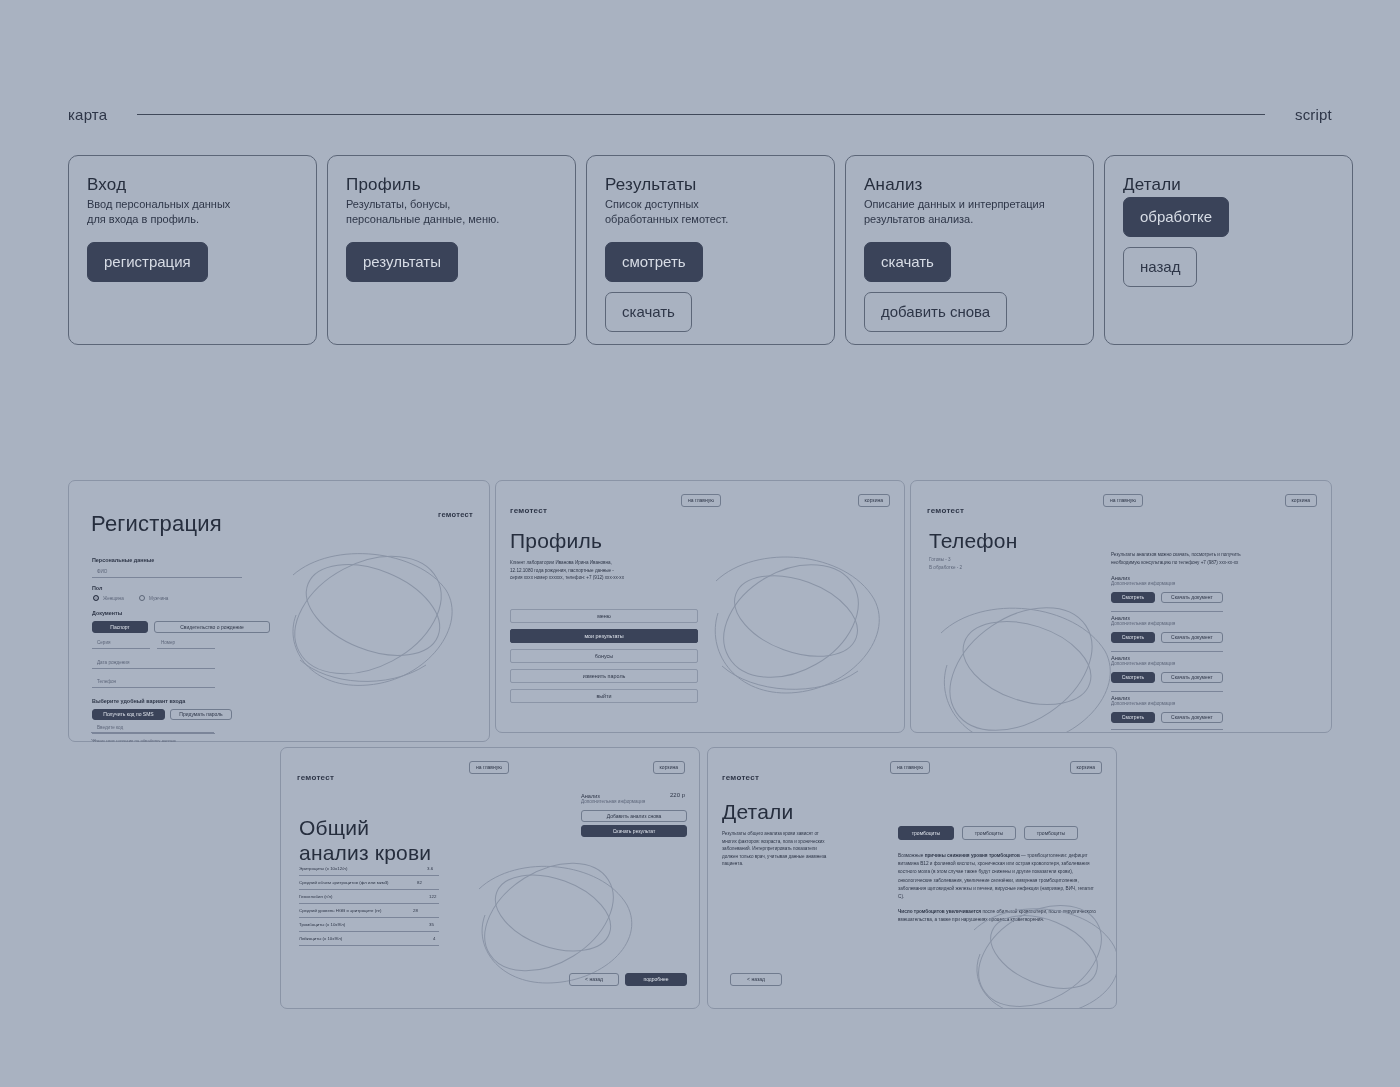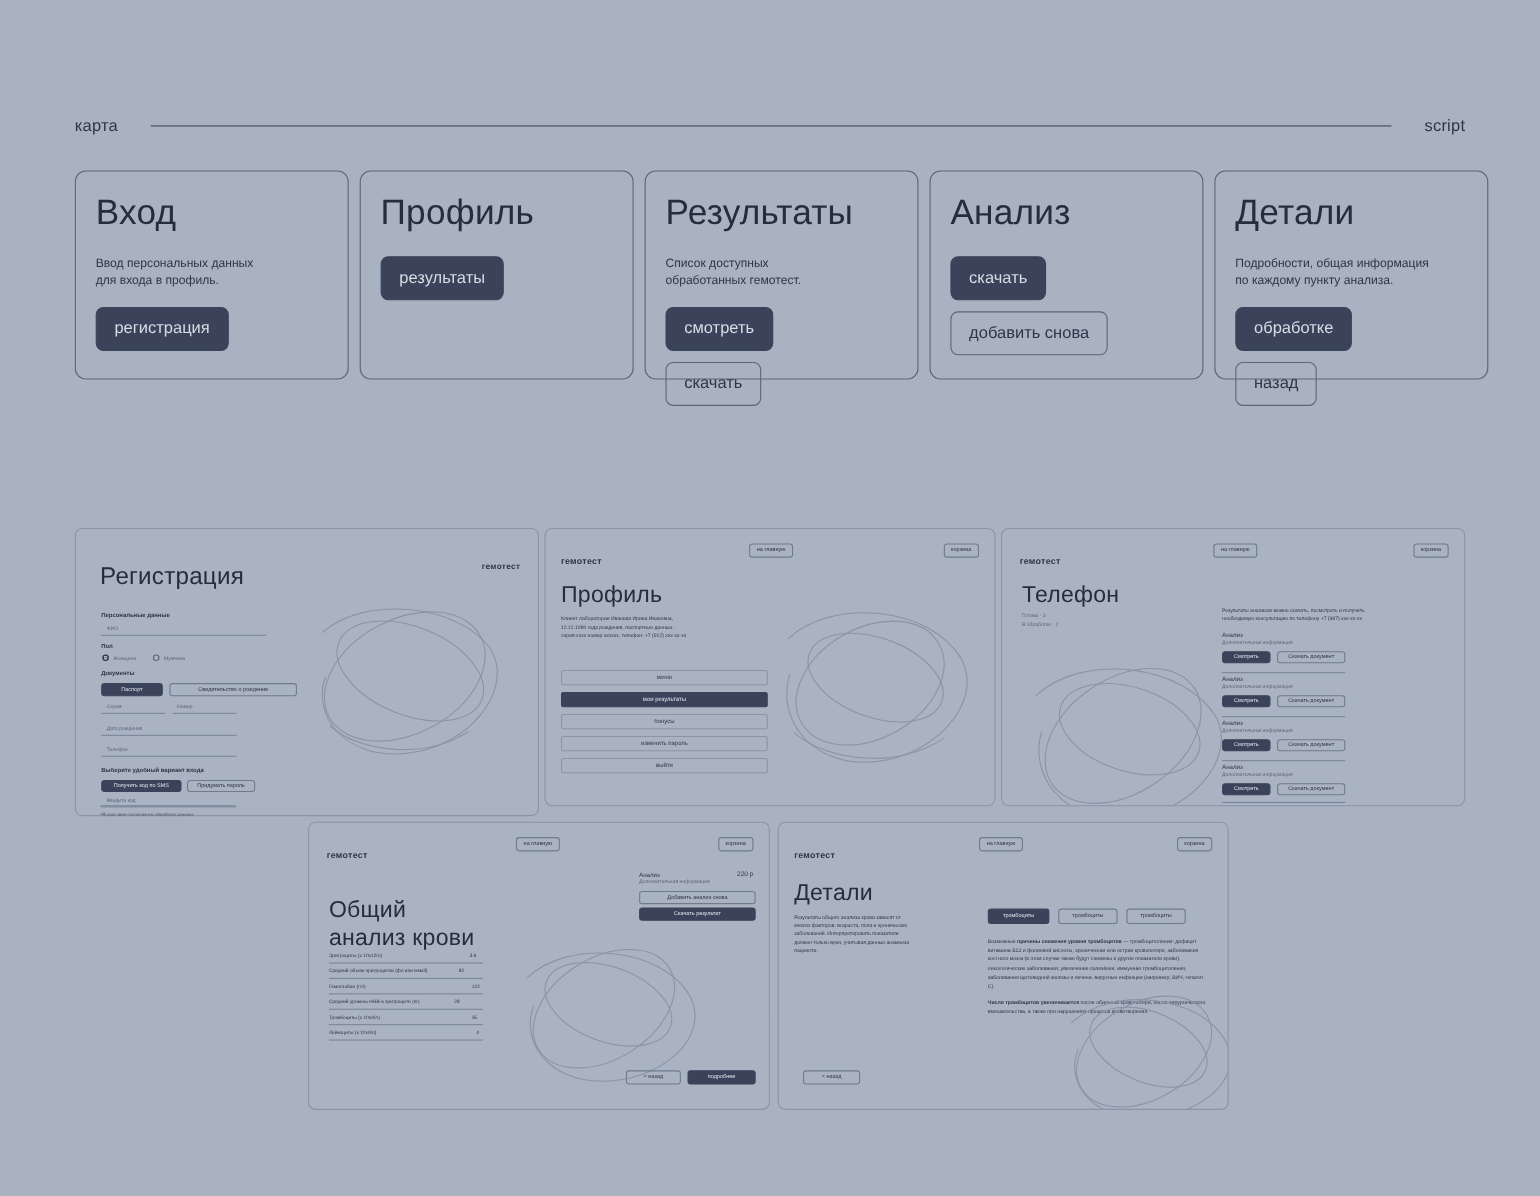--- a/index.html
+++ b/index.html
@@ -23,22 +23,22 @@
   
   .cards { position: absolute; left: 68px; top: 155px; display: flex; gap: 10px; }
   .card {
     width: 249px; height: 190px;
     border: 1px solid #5c6678;
     border-radius: 10px;
     padding: 20px 18px 16px 18px;
     display: flex; flex-direction: column;
   }
   .card h2 {
-    font-size: 32px; font-weight: 400; letter-spacing: .2px;
-    color: #262e3e; margin-bottom: 22px; line-height: 1.1;
+    font-size: 17px; font-weight: 400; letter-spacing: .2px;
+    color: #262e3e; margin-bottom: 2px; line-height: 1.1;
   }
   .card p {
     font-size: 11px; line-height: 1.35; color: #2e3648;
     margin-bottom: 16px; max-width: 240px;
   }
   .btn-row { display: flex; flex-direction: column; align-items: flex-start; gap: 10px; }
   .btn {
     font-family: "Liberation Sans", sans-serif;
     font-size: 15px; line-height: 1;
     padding: 11px 16px 12px 16px;
@@ -108,47 +108,49 @@
       <h2>Вход</h2>
       <p style="white-space:pre-line">Ввод персональных данных
 для входа в профиль.</p>
       <div class="btn-row">
         <button class="btn solid">регистрация</button>
       </div>
     </div>
 
     <div class="card">
       <h2>Профиль</h2>
+      <p style="white-space:pre-line">Результаты, бонусы,
+персональные данные, меню.</p>
       <div class="btn-row">
         <button class="btn solid">результаты</button>
       </div>
     </div>
 
     <div class="card">
       <h2>Результаты</h2>
       <p style="white-space:pre-line">Список доступных
 обработанных гемотест.</p>
       <div class="btn-row">
         <button class="btn solid">смотреть</button>
         <button class="btn ghost">скачать</button>
       </div>
     </div>
 
     <div class="card">
       <h2>Анализ</h2>
+      <p style="white-space:pre-line">Описание данных и интерпретация
+результатов анализа.</p>
       <div class="btn-row">
         <button class="btn solid">скачать</button>
         <button class="btn ghost">добавить снова</button>
       </div>
     </div>
 
     <div class="card">
       <h2>Детали</h2>
-      <p style="white-space:pre-line">Подробности, общая информация
-по каждому пункту анализа.</p>
       <div class="btn-row">
         <button class="btn solid">обработке</button>
         <button class="btn ghost">назад</button>
       </div>
     </div>
 
   </div>
 
 
   <div class="screen" style="left:68px; top:480px; width:422px; height:262px;">

